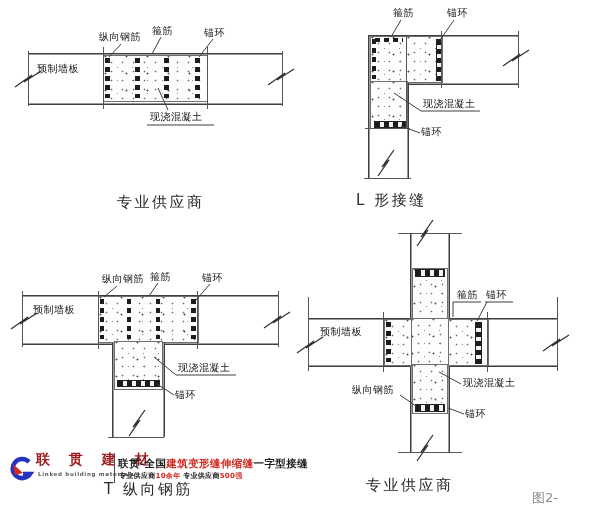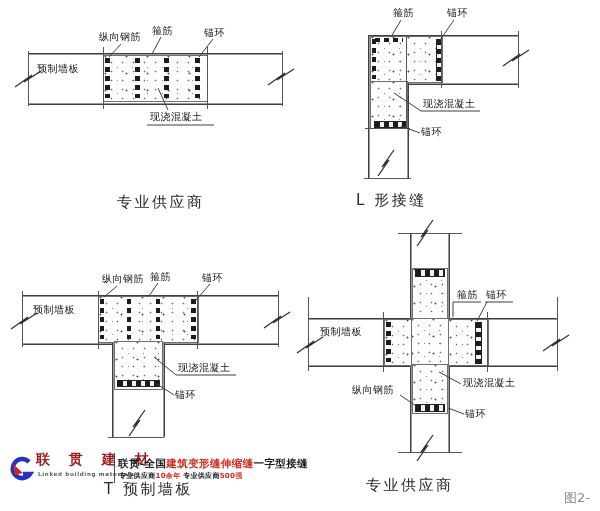--- a/index.html
+++ b/index.html
@@ -102,21 +102,21 @@
     <div class="cut" style="left:197px;top:291px;width:1px;height:58px;"></div>
     <div class="cut" style="left:22px;top:291px;width:1px;height:56px;"></div>
     <div class="cut" style="left:278px;top:291px;width:1px;height:56px;"></div>
     <div class="cut" style="left:108px;top:437px;width:56px;height:1px;"></div>
     <div class="lbl" style="left:102px;top:273px;">纵向钢筋</div>
     <div class="lbl" style="left:150px;top:271px;">箍筋</div>
     <div class="lbl" style="left:202px;top:272px;">锚环</div>
     <div class="lbl" style="left:33px;top:304px;">预制墙板</div>
     <div class="lbl" style="left:178px;top:362px;">现浇混凝土</div>
     <div class="lbl" style="left:175px;top:389px;">锚环</div>
-    <div class="caption" style="left:104px;top:480px;">T 预制墙板</div>
+    <div class="caption" style="left:104px;top:480px;">T 纵向钢筋</div>
   </div>
 
   <div>
     <div class="wall-h" style="left:308px;top:318px;width:250px;height:47px;"></div>
     <div class="wall-v" style="left:410px;top:234px;width:38px;height:219px;"></div>
     <div class="stipple" style="left:412px;top:268px;width:34px;height:51px;"></div>
     <div class="stipple" style="left:410px;top:318px;width:38px;height:47px;"></div>
     <div class="stipple" style="left:384px;top:319px;width:26px;height:45px;"></div>
     <div class="stipple" style="left:448px;top:319px;width:39px;height:45px;"></div>
     <div class="stipple" style="left:412px;top:364px;width:34px;height:48px;"></div>
@@ -132,21 +132,21 @@
     <div class="cut" style="left:398px;top:452px;width:64px;height:1px;"></div>
     <div class="lbl" style="left:457px;top:289px;">箍筋</div>
     <div class="lbl" style="left:486px;top:289px;">锚环</div>
     <div class="lbl" style="left:320px;top:326px;">预制墙板</div>
     <div class="lbl" style="left:352px;top:384px;">纵向钢筋</div>
     <div class="lbl" style="left:463px;top:377px;">现浇混凝土</div>
     <div class="lbl" style="left:465px;top:408px;">锚环</div>
     <div class="caption" style="left:366px;top:476px;">专业供应商</div>
   </div>
 
-  <div class="fig-num" style="left:564px;top:489px;">图2-</div>
+  <div class="fig-num" style="left:532px;top:489px;">图2-</div>
 
   <svg class="overlay" width="600" height="511">
     <g stroke="#3f3f3f" stroke-width="1" fill="none">
 
       <line x1="121" y1="44" x2="109" y2="57"></line>
       <line x1="161" y1="37" x2="152" y2="54"></line>
       <line x1="213" y1="39" x2="199" y2="57"></line>
       <line x1="158" y1="88" x2="168" y2="110"></line>
       <line x1="147" y1="125" x2="214" y2="125"></line>
 

